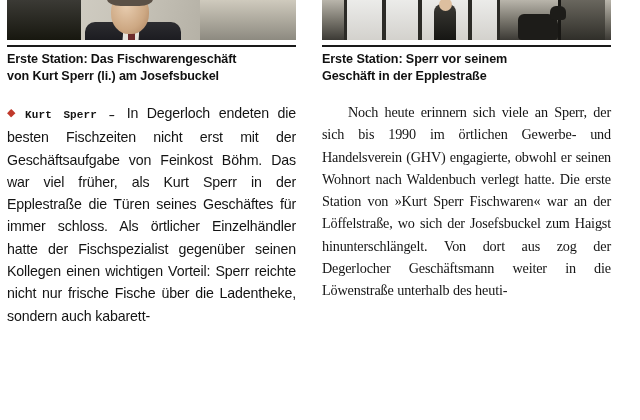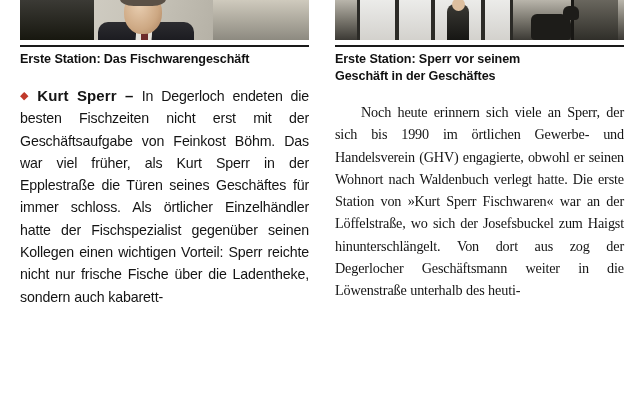--- a/index.html
+++ b/index.html
@@ -12,21 +12,21 @@
     background: #ffffff;
     font-family: "Liberation Sans", sans-serif;
     color: #1a1a1a;
     overflow: hidden;
   }
   .page {
     position: relative;
     width: 540px;
     height: 420px;
     box-sizing: border-box;
-    padding: 0 20px;
+    padding: 0 7px;
   }
   .columns {
     display: flex;
     gap: 26px;
     width: 604px;
   }
   .col {
     width: 289px;
     flex: 0 0 289px;
   }
@@ -151,22 +151,23 @@
   .body p { margin: 0; }
   .lede-marker {
     color: #c0392b;
     font-size: 11px;
     vertical-align: 2px;
     margin-right: 5px;
     letter-spacing: 0;
   }
   .lede-name {
     font-weight: bold;
-    font-size: 15px;
+    font-size: 11px;
     letter-spacing: 0.1px;
+    font-family: Liberation Mono, monospace;
   }
   .col.right .body {
     text-indent: 26px;
     font-family: Liberation Serif, serif;
   }
 </style>
 </head>
 <body>
 
 <div class="page">
@@ -179,20 +180,21 @@
         <div class="ph-l-dark"></div>
         <div class="ph-l-body"></div>
         <div class="ph-l-shirt"></div>
         <div class="ph-l-tie"></div>
         <div class="ph-l-head"></div>
         <div class="ph-l-hair"></div>
       </div>
       <div class="caption-rule"></div>
       <div class="caption">
         <span class="line">Erste Station: Das Fischwarengeschäft</span>
+        <span class="line">von Kurt Sperr (li.) am Josefsbuckel</span>
       </div>
       <div class="body">
         <p><span class="lede-marker">◆</span><span class="lede-name">Kurt Sperr</span><span class="lede-name">&nbsp;–&nbsp;</span><span>In Degerloch endeten die besten Fischzeiten nicht erst mit der Geschäftsaufgabe von Feinkost Böhm. Das war viel früher, als Kurt Sperr in der Epplestraße die Türen seines Geschäftes für immer schloss. Als örtlicher Einzelhändler hatte der Fischspezialist gegenüber seinen Kollegen einen wichtigen Vorteil: Sperr reichte nicht nur frische Fische über die Ladentheke, sondern auch kabarett-</span></p>
       </div>
     </div>
 
     <div class="col right">
       <div class="photo right">
         <div class="ph-r-bg"></div>
         <div class="ph-r-window"></div>
@@ -201,21 +203,21 @@
         <div class="ph-r-bar" style="left:146px;"></div>
         <div class="ph-r-figure"></div>
         <div class="ph-r-fighead"></div>
         <div class="ph-r-door"></div>
         <div class="ph-r-dog"></div>
         <div class="ph-r-dogh"></div>
       </div>
       <div class="caption-rule"></div>
       <div class="caption">
         <span class="line">Erste Station: Sperr vor seinem</span>
-        <span class="line">Geschäft in der Geschäftes</span>
+        <span class="line">Geschäft in der Epplestraße</span>
       </div>
       <div class="body">
         <p>Noch heute erinnern sich viele an Sperr, der sich bis 1990 im örtlichen Gewerbe- und Handelsverein (GHV) engagierte, obwohl er seinen Wohnort nach Waldenbuch verlegt hatte. Die erste Station von »Kurt Sperr Fischwaren« war an der Löffelstraße, wo sich der Josefsbuckel zum Haigst hinunterschlängelt. Von dort aus zog der Degerlocher Geschäftsmann weiter in die Löwenstraße unterhalb des heuti-</p>
       </div>
     </div>
 
   </div>
 </div>
 
 </body></html>

